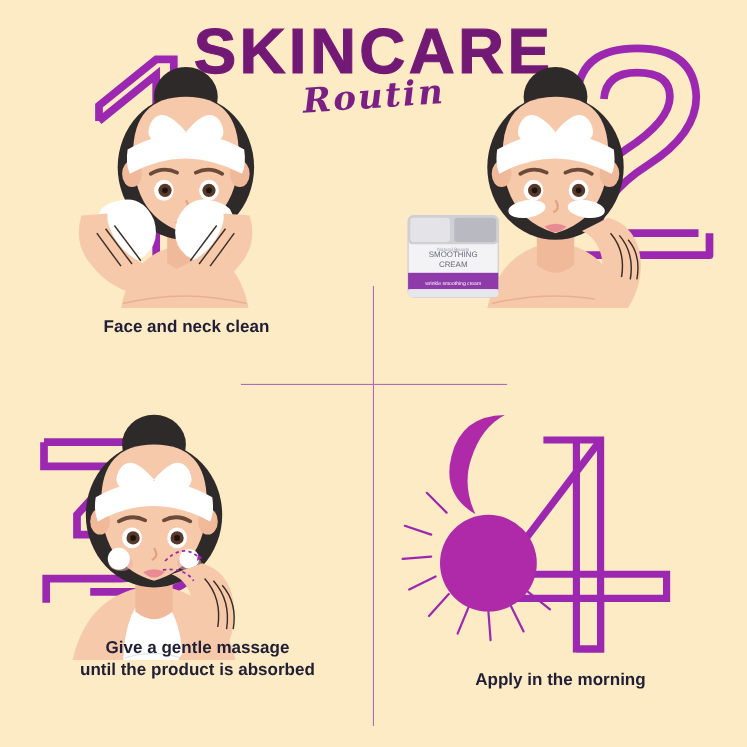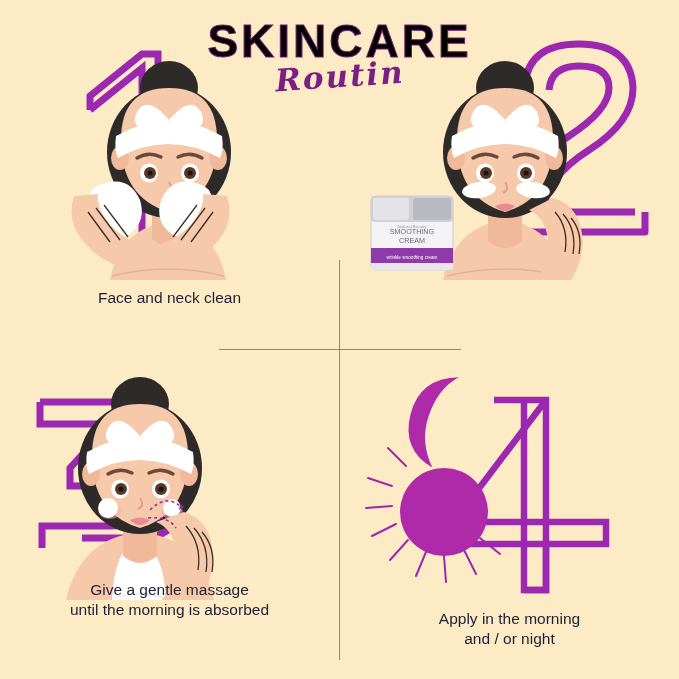--- a/index.html
+++ b/index.html
@@ -9,22 +9,22 @@
     font-family:"Liberation Sans", sans-serif;
     overflow:hidden;
     position:relative;
   }
   #poster{position:relative;width:679px;height:679px;}
 
   
   .header{position:absolute;left:0;top:18px;width:679px;text-align:center;}
   .title{
     font-family:"Liberation Sans", sans-serif;
-    font-size:46px;font-weight:700;letter-spacing:3px;
-    color:#000000;line-height:1;
+    font-size:58px;font-weight:700;letter-spacing:3px;
+    color:#701a75;line-height:1;
     -webkit-text-stroke:1px #7b1474;
   }
   .script{
     margin-top:-6px;
     font-family:"DejaVu Serif", serif;
     font-style:italic;font-weight:700;
     font-size:31px;color:#7b1f84;
     letter-spacing:2px;
     transform:rotate(-4deg);
     display:inline-block;
@@ -40,25 +40,25 @@
   #cell2{left:357px;top:0;}
   #cell3{left:0;top:340px;}
   #cell4{left:340px;top:340px;}
 
   .art{position:absolute;left:0;top:0;width:339px;height:280px;}
   .art svg{position:absolute;left:0;top:0;width:100%;height:100%;}
 
   .caption{
     position:absolute;left:0;width:339px;
     text-align:center;color:#1f1f35;
-    font-size:15.5px;line-height:1.32;font-weight:400;
+    font-size:15.5px;line-height:1.32;font-weight:700;
   }
   #cap1{top:288px;}
   #cap2{top:288px;}
-  #cap3{top:240px;}
+  #cap3{top:240px;margin-left:10px;}
   #cap4{top:240px;margin-top:29px;}
   .caption div{white-space:nowrap;}
 </style>
 </head>
 <body>
 
 <div id="poster">
 
   <div class="header">
     <div class="title">SKINCARE</div>
@@ -249,21 +249,21 @@
 
         <g stroke="#9c27b0" stroke-width="1.6" fill="none" stroke-dasharray="3 3">
           <path d="M150 150 q16 -16 30 -4"></path>
           <path d="M148 158 q20 -2 28 10"></path>
         </g>
         <path d="M180 144 l4 3 l-5 3 z" fill="#9c27b0"></path>
       </svg>
     </div>
     <div class="caption" id="cap3">
       <div>Give a gentle massage</div>
-      <div>until the morning is absorbed</div>
+      <div>until the product is absorbed</div>
     </div>
   </div>
 
   <div class="cell" id="cell4">
     <div class="art">
       <svg viewBox="0 0 339 240">
 
         <g>
           <path d="M154 40 l52 0 l0 190 l-22 0 l0 -190" fill="none" stroke="#9c27b0" stroke-width="6.5" stroke-linejoin="miter"></path>
           <path d="M206 40 l-94 124 l0 20 l154 0 l0 -22 l-132 0" fill="none" stroke="#9c27b0" stroke-width="6.5" stroke-linejoin="miter"></path>
@@ -284,17 +284,16 @@
 
         <circle cx="104" cy="152" r="44" fill="#ae2aa8"></circle>
 
         <g>
           <path d="M108 14 q-38 10 -38 48 q0 36 34 46 q-18 -22 -16 -48 q2 -30 20 -46 z" fill="#ae2aa8" transform="rotate(14 100 60)"></path>
         </g>
       </svg>
     </div>
     <div class="caption" id="cap4">
       <div>Apply in the morning</div>
-      <div>and / or night</div>
     </div>
   </div>
 
 </div>
 
 </body></html>

